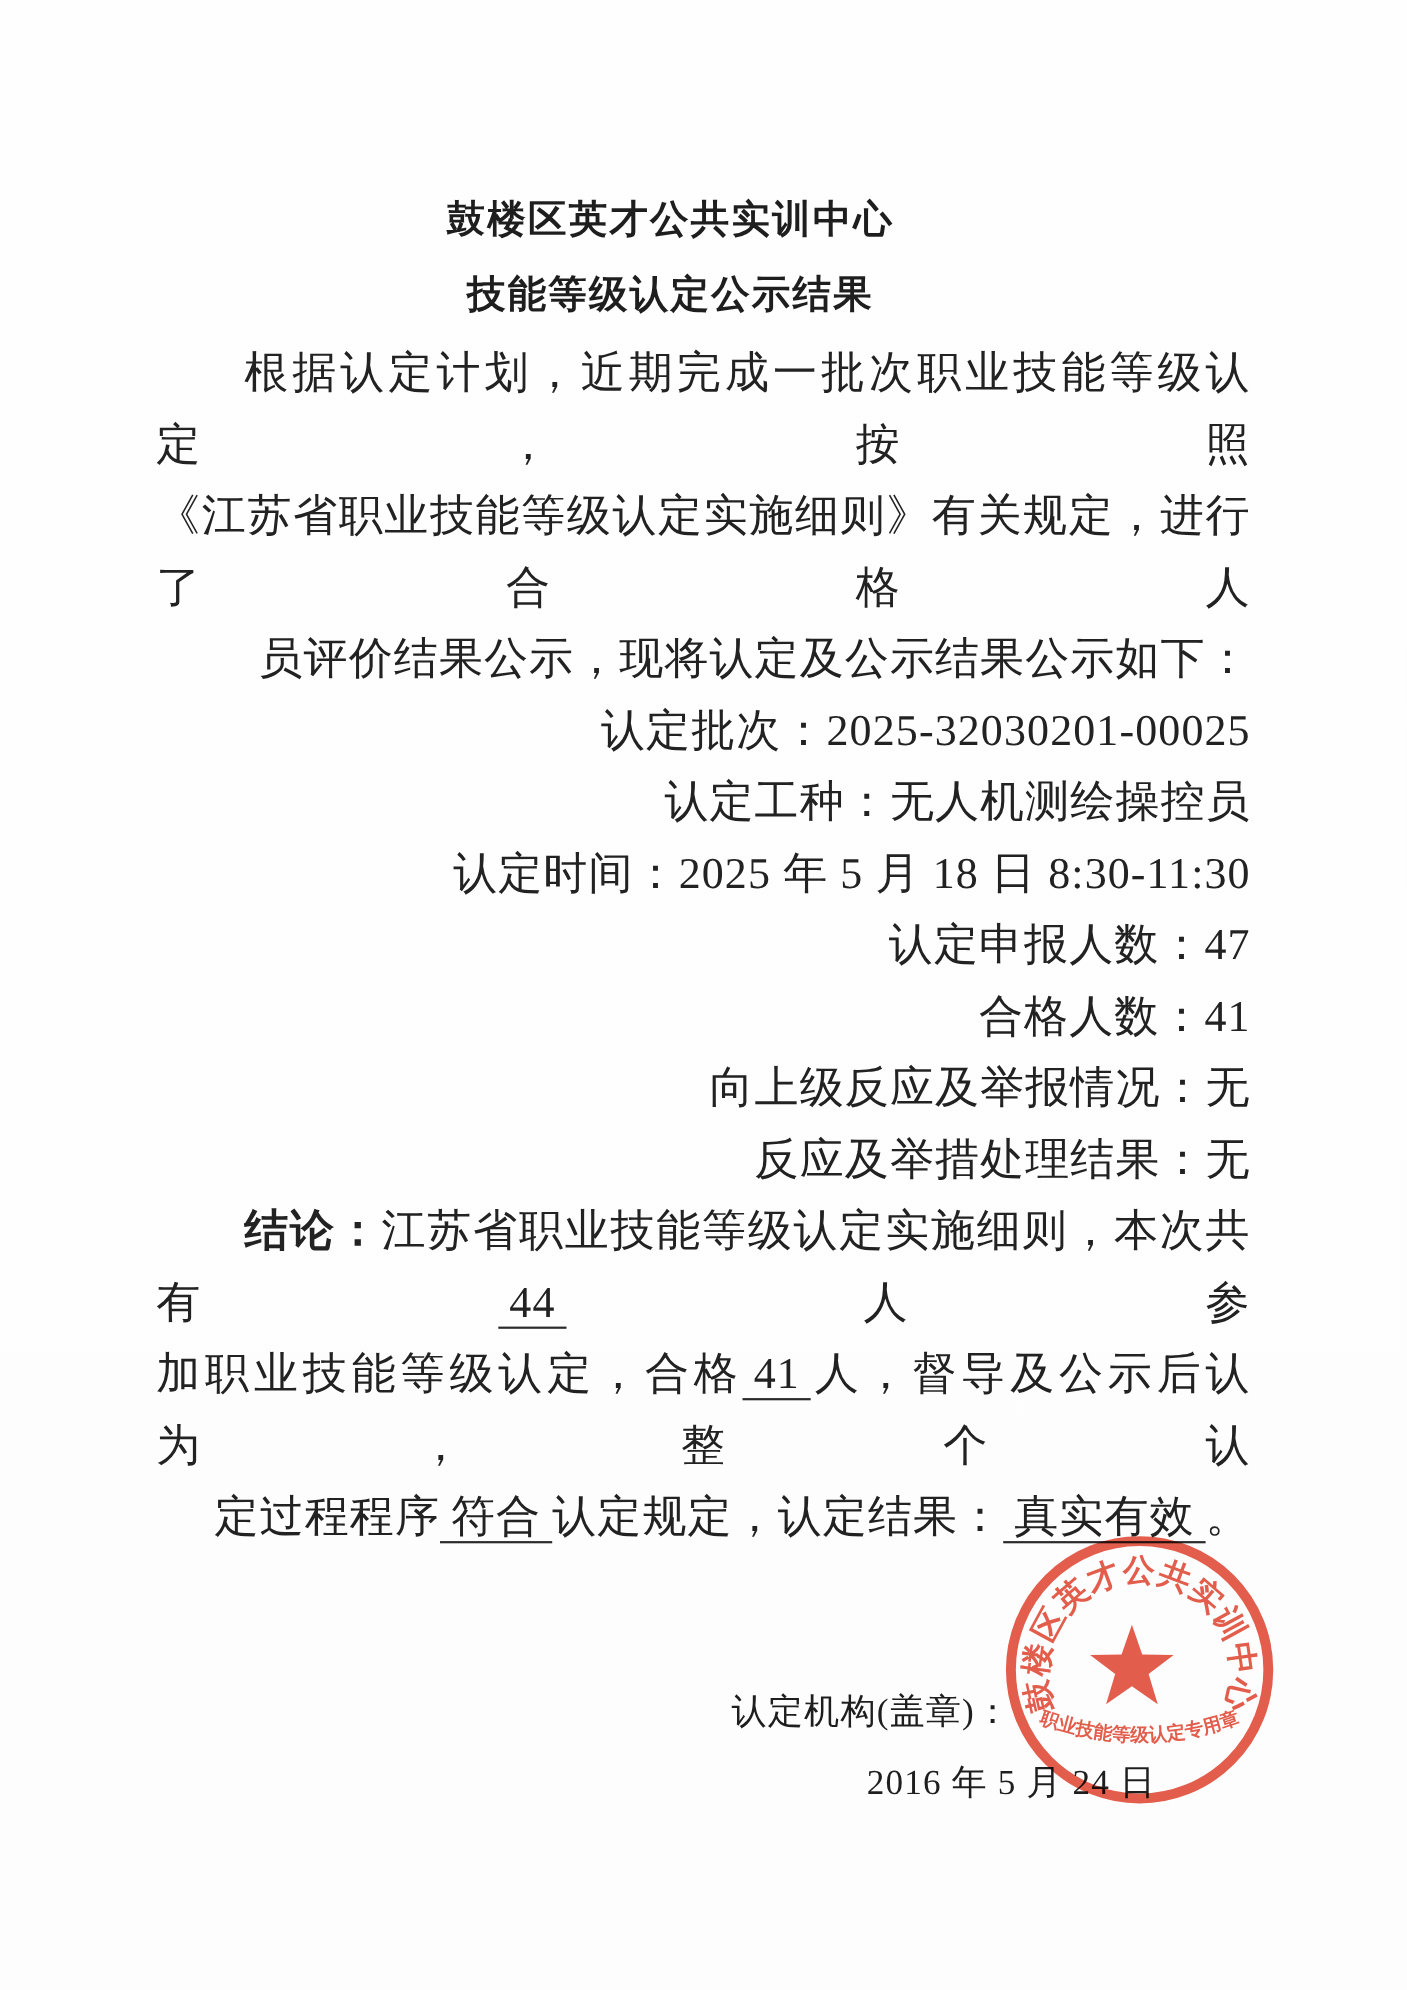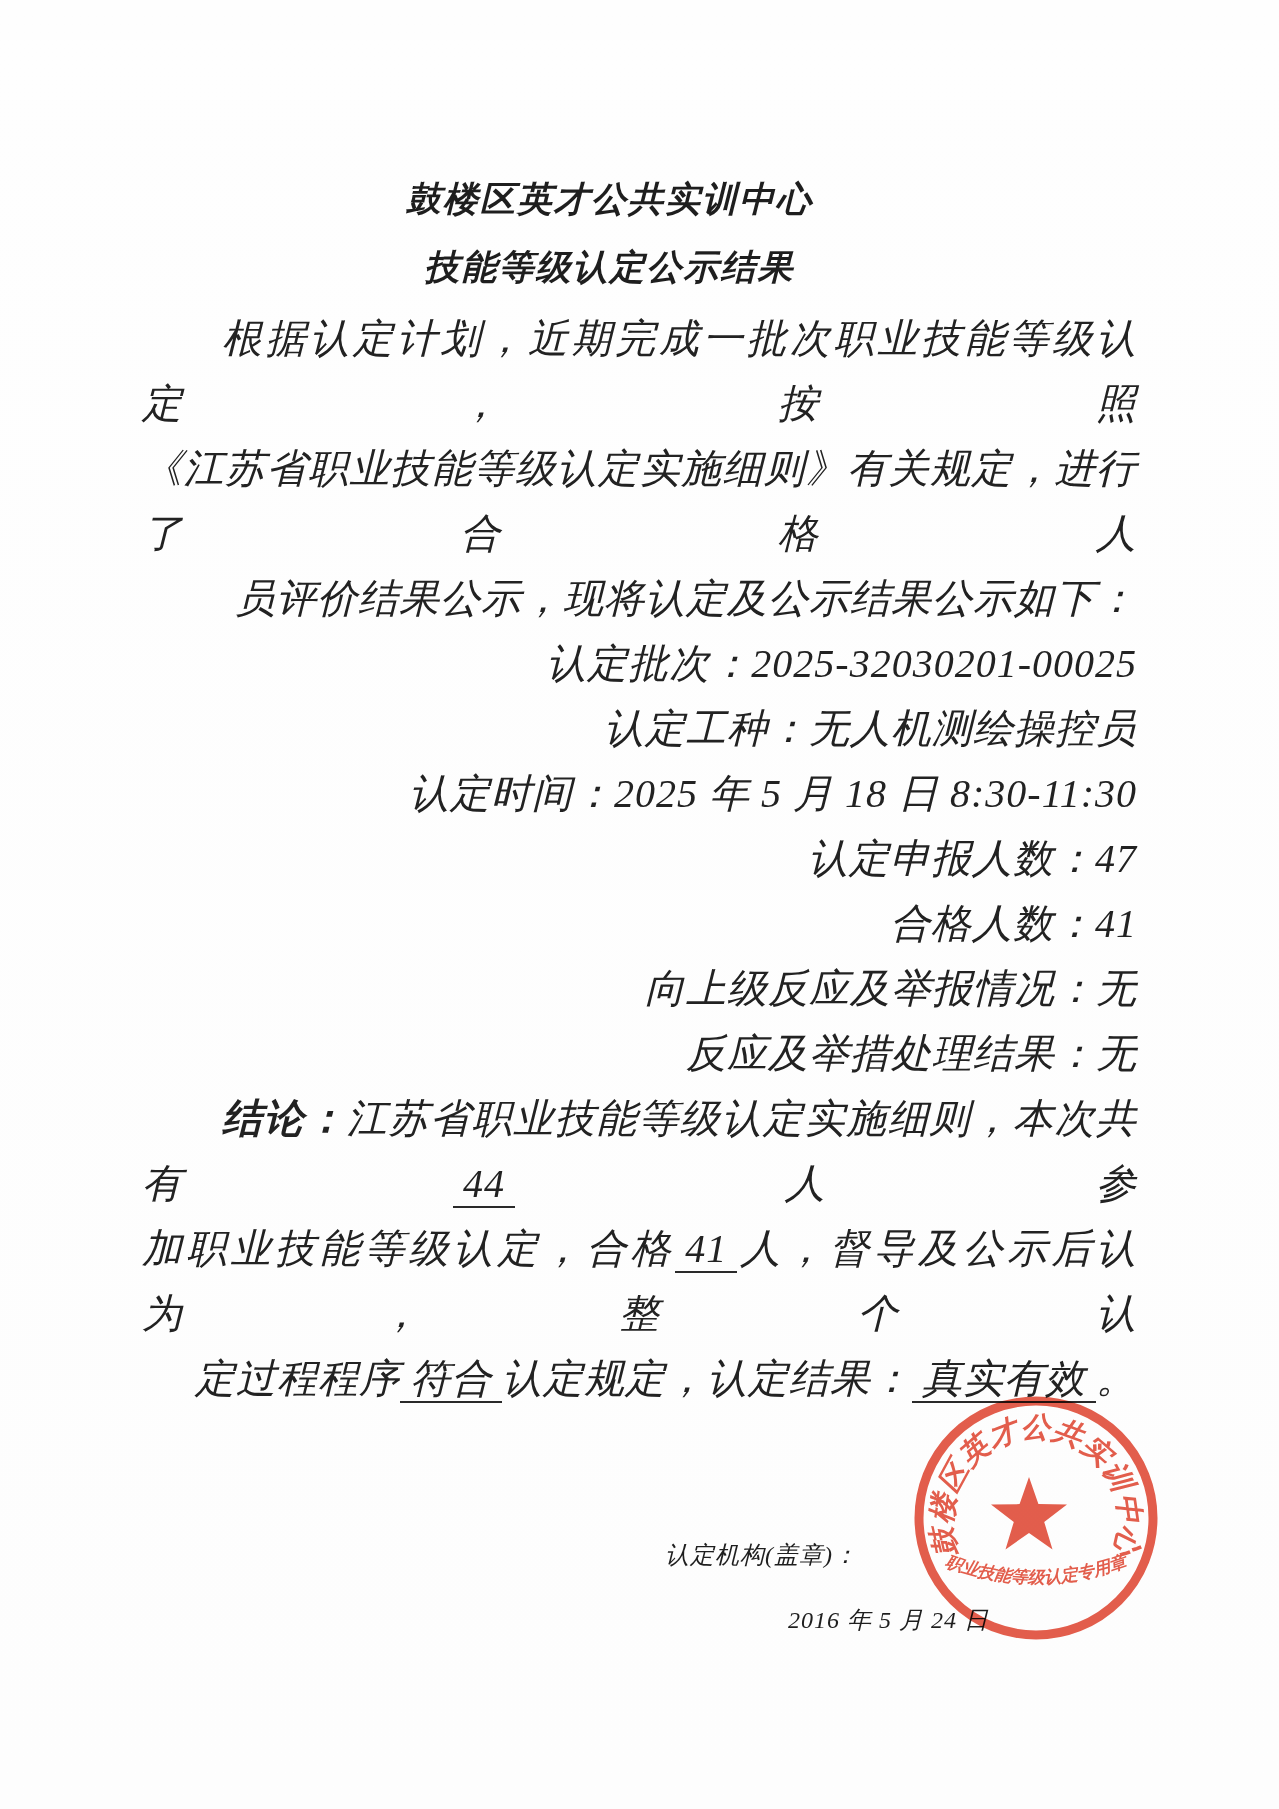--- a/index.html
+++ b/index.html
@@ -10,21 +10,20 @@
     color:#1e1e1e;
     overflow:hidden;
     position:relative;
   }
   .page{
     position:relative;
     width:1279px;height:1809px;
     background:linear-gradient(180deg,#fefefe 0%,#fdfdfd 100%);
     padding:0 142px;
     box-sizing:border-box;
-    font-style:italic;
   }
   .title-block{
     padding-top:166px;
     text-align:center;
     padding-right:60px;
   }
   .title-line{
     font-size:35px;
     font-weight:bold;
     line-height:68px;
@@ -53,21 +52,21 @@
     border-bottom:2px solid #2a2a2a;
     padding:0 10px;
   }
   .sig-block{
     margin-top:112px;
     position:relative;
     z-index:1;
   }
   .sig-line{
     line-height:65px;
-    font-size:24px;
+    font-size:32px;
     letter-spacing:1px;
   }
   .sig-org{ margin-left:523px; }
   .sig-date{ margin-left:646px; }
   .stamp{
     position:absolute;
     left:912px;
     top:1393px;
     width:248px;
     height:250px;

